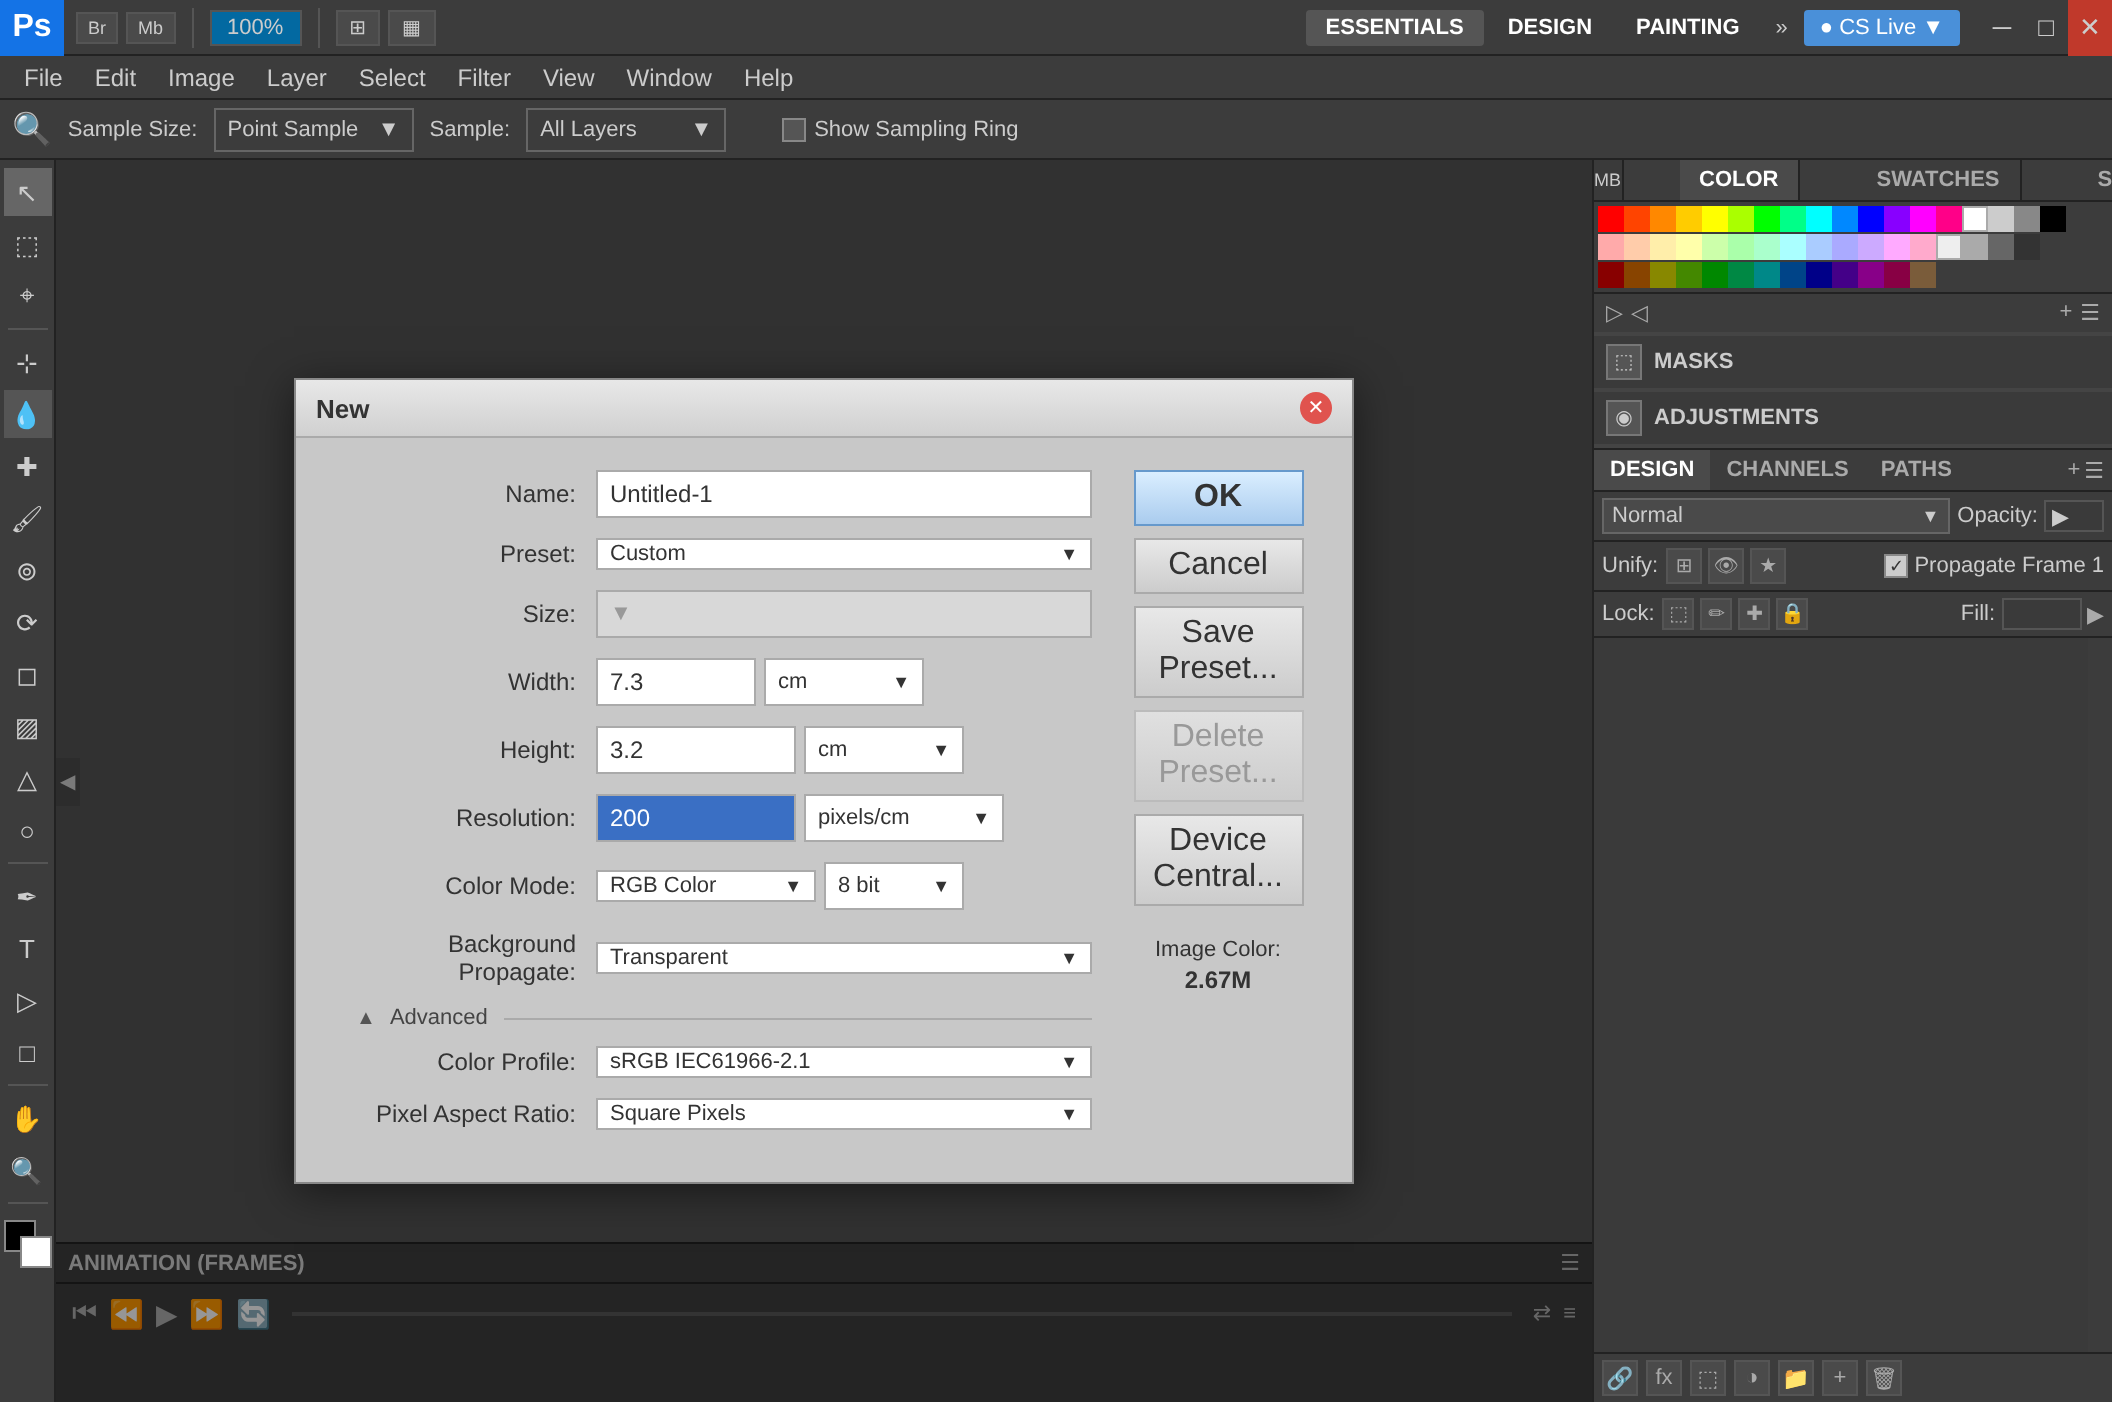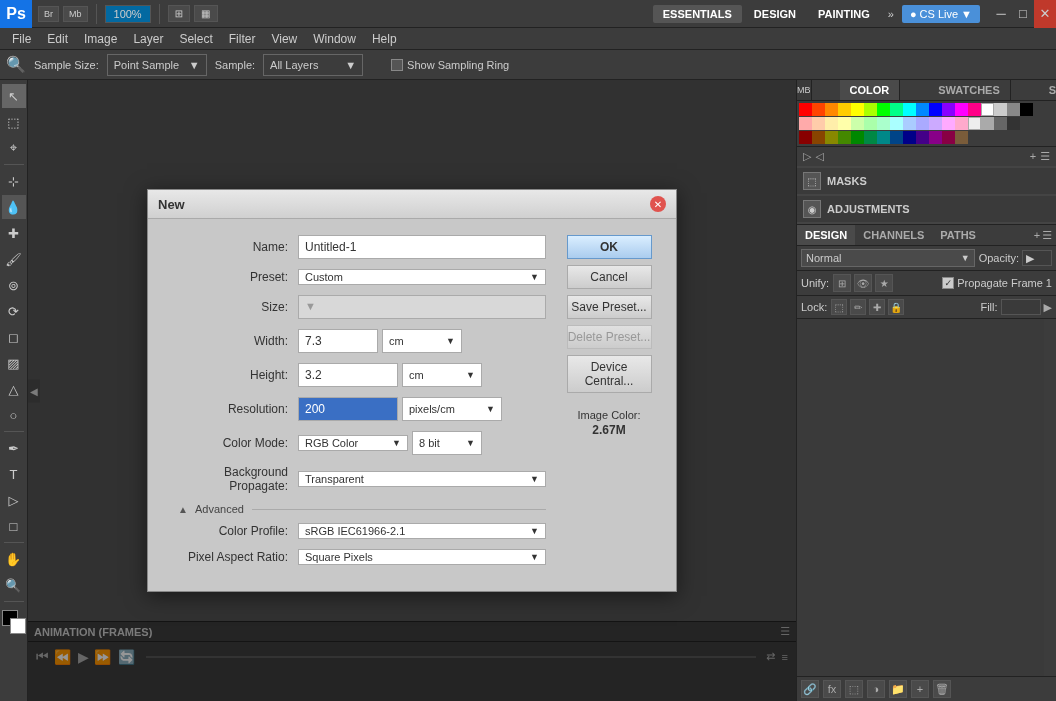--- a/index.html
+++ b/index.html
@@ -170,21 +170,21 @@
     }
     .form-select-sm .sel-arrow { margin-left: auto; font-size: 9px; }
     .advanced-row { display: flex; align-items: center; margin: 8px 0; }
     .advanced-line { flex: 1; border-top: 1px solid #aaa; margin-left: 8px; }
     .modal-right { display: flex; flex-direction: column; align-items: center; gap: 6px;
       padding-left: 16px; min-width: 110px; }
     .modal-content-row { display: flex; }
     .modal-left { flex: 1; }
     .modal-btn {
       width: 85px; padding: 4px 0; text-align: center; cursor: pointer;
-      font-size: 12px; color: #333;
+      font-size: 16px; color: #333;
     }
     .modal-btn.primary {
       background: linear-gradient(to bottom, #daeeff, #aaccee);
       border: 1px solid #6699cc; font-weight: bold;
     }
     .modal-btn.secondary {
       background: linear-gradient(to bottom, #e8e8e8, #cccccc);
       border: 1px solid #aaa;
     }
     .modal-btn.disabled {

